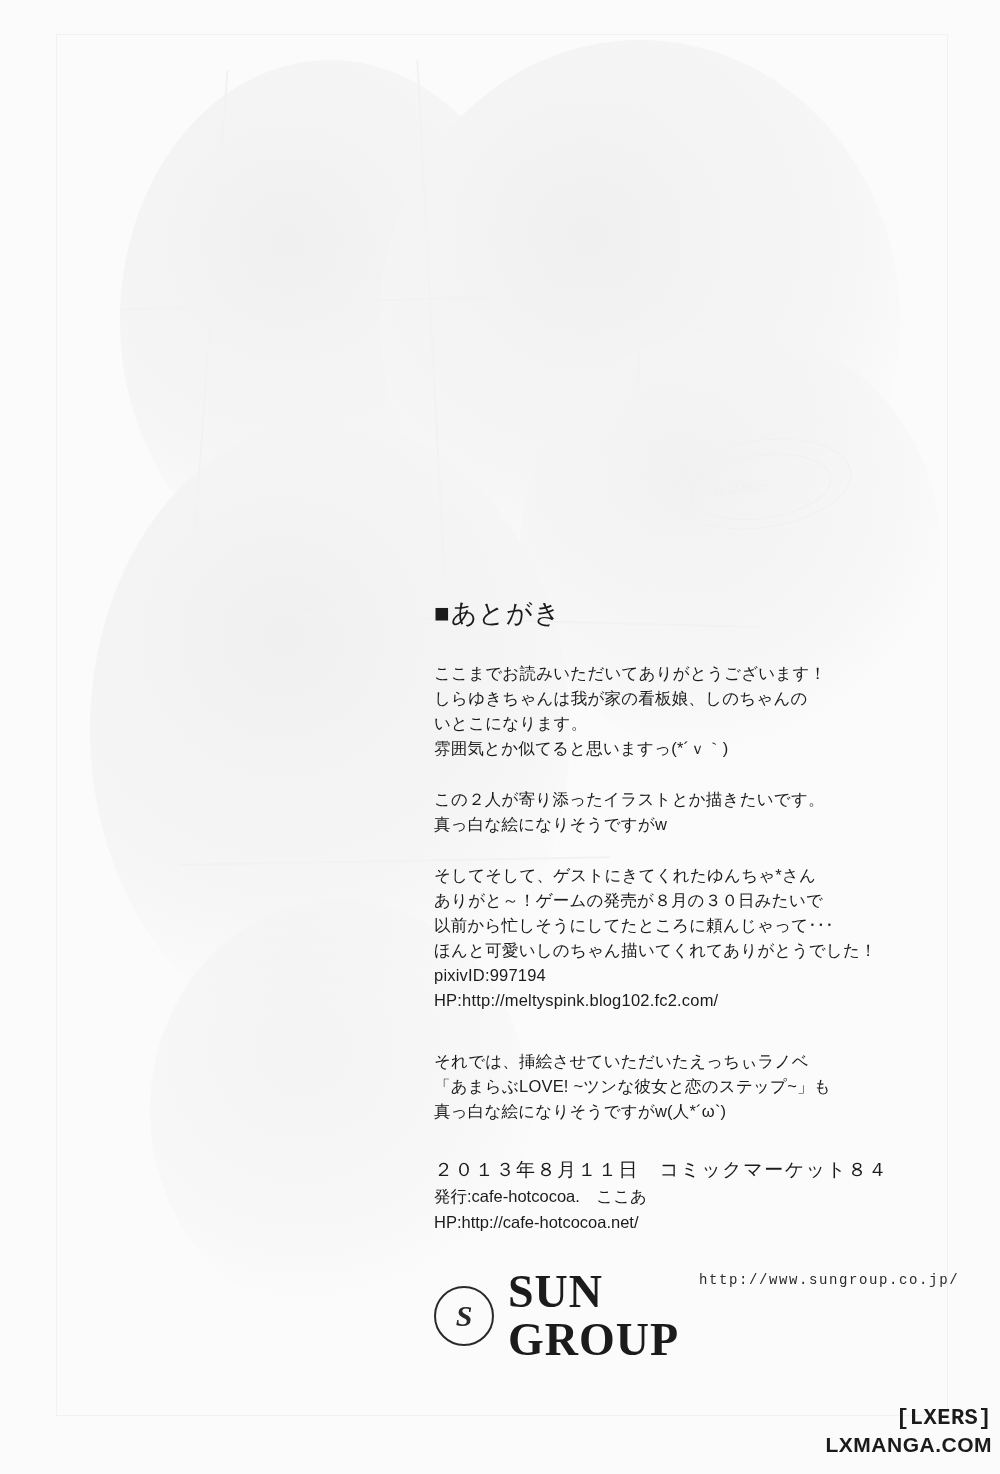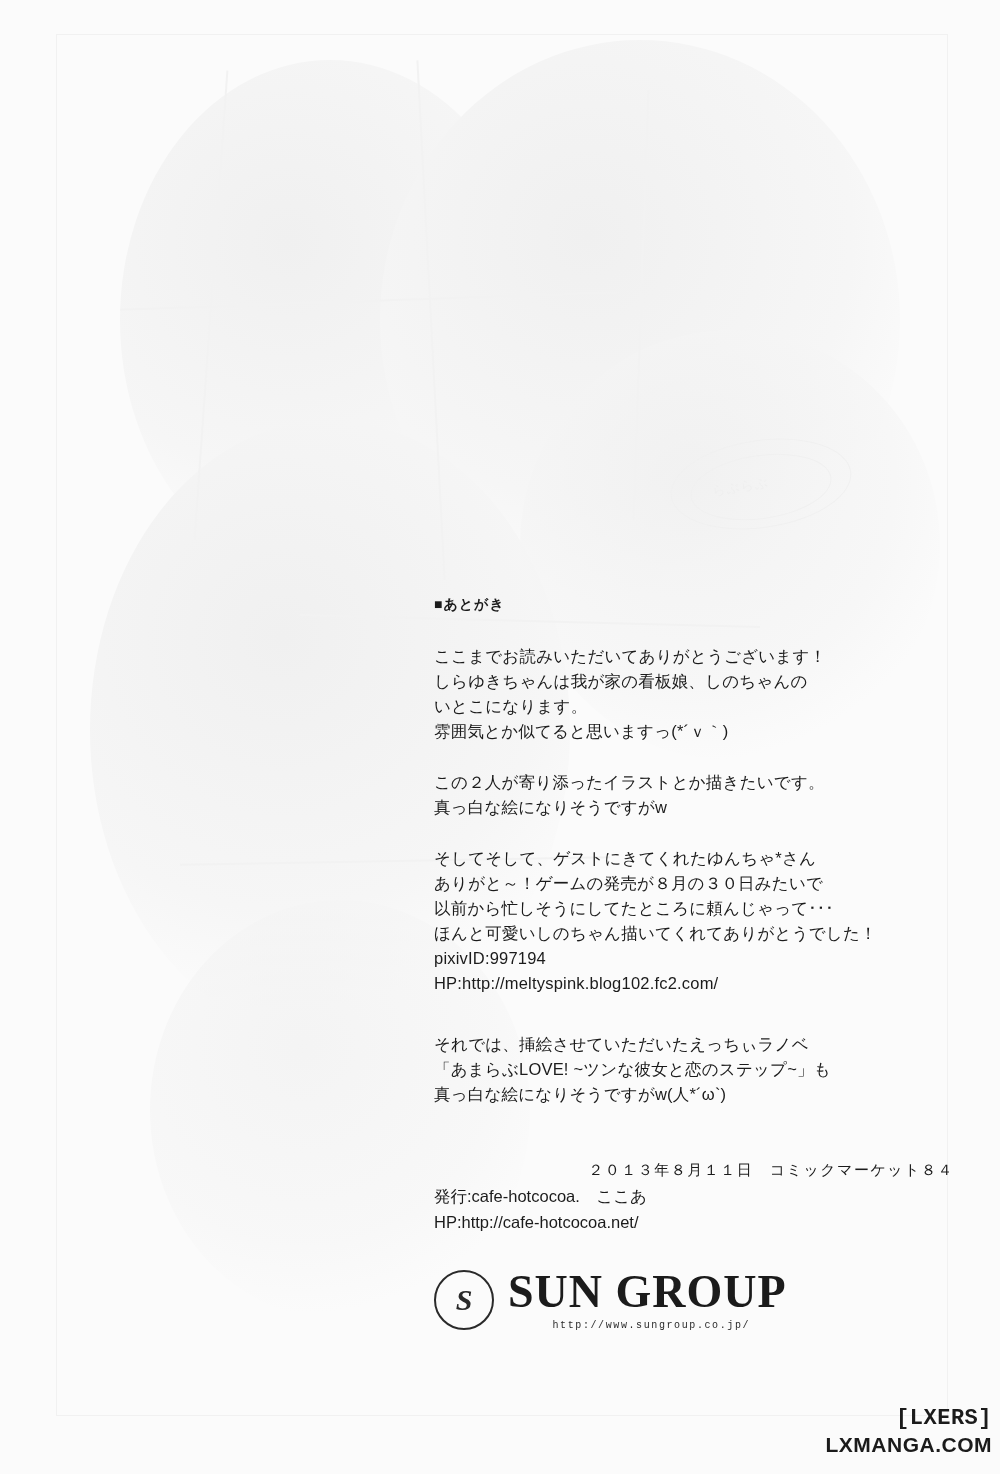--- a/index.html
+++ b/index.html
@@ -71,22 +71,22 @@
 
   
   .afterword {
     position: absolute;
     left: 434px;
     top: 596px;
     width: 520px;
     color: #1b1b1b;
   }
   .aw-heading {
-    font-size: 14px;
-    font-weight: 700;
+    font-size: 26px;
+    font-weight: 400;
     letter-spacing: 1px;
     margin-bottom: 30px;
   }
   .aw-para {
     font-size: 16.5px;
     line-height: 25px;
     margin: 0 0 26px 0;
     letter-spacing: .2px;
   }
   .aw-para.links { margin-bottom: 36px; }
@@ -96,22 +96,21 @@
     position: absolute;
     left: 434px;
     top: 1157px;
     width: 520px;
     color: #1b1b1b;
     font-size: 16.5px;
     line-height: 26px;
   }
   .colophon .c-first {
     letter-spacing: 1.5px;
-    font-size: 15px;
-    text-align: right;
+    font-size: 19px;
   }
 
   
   .logo-row {
     position: absolute;
     left: 434px;
     top: 1268px;
     width: 400px;
     display: flex;
     align-items: center;
@@ -131,37 +130,36 @@
     text-align: center;
     font-size: 30px;
     font-weight: 700;
     font-style: italic;
     color: #2a2a2a;
     font-family: "Liberation Serif", serif;
   }
   .logo-text-wrap {
     margin-left: 14px;
     display: flex;
-    flex-direction: column;
   }
   .logo-name {
     font-family: "Liberation Serif", serif;
     font-size: 46px;
     font-weight: 700;
     letter-spacing: 1px;
     color: #1b1b1b;
     line-height: 48px;
   }
   .logo-url {
     font-family: "Liberation Mono", monospace;
-    font-size: 10px;
+    font-size: 14px;
     letter-spacing: 1.6px;
     color: #2a2a2a;
     margin-top: 4px;
-    margin-left: 8px;
+    margin-left: 20px;
     text-align: center;
   }
 
   
   .watermark {
     position: absolute;
     right: 8px;
     bottom: 16px;
     text-align: right;
     color: #1b1b1b;

